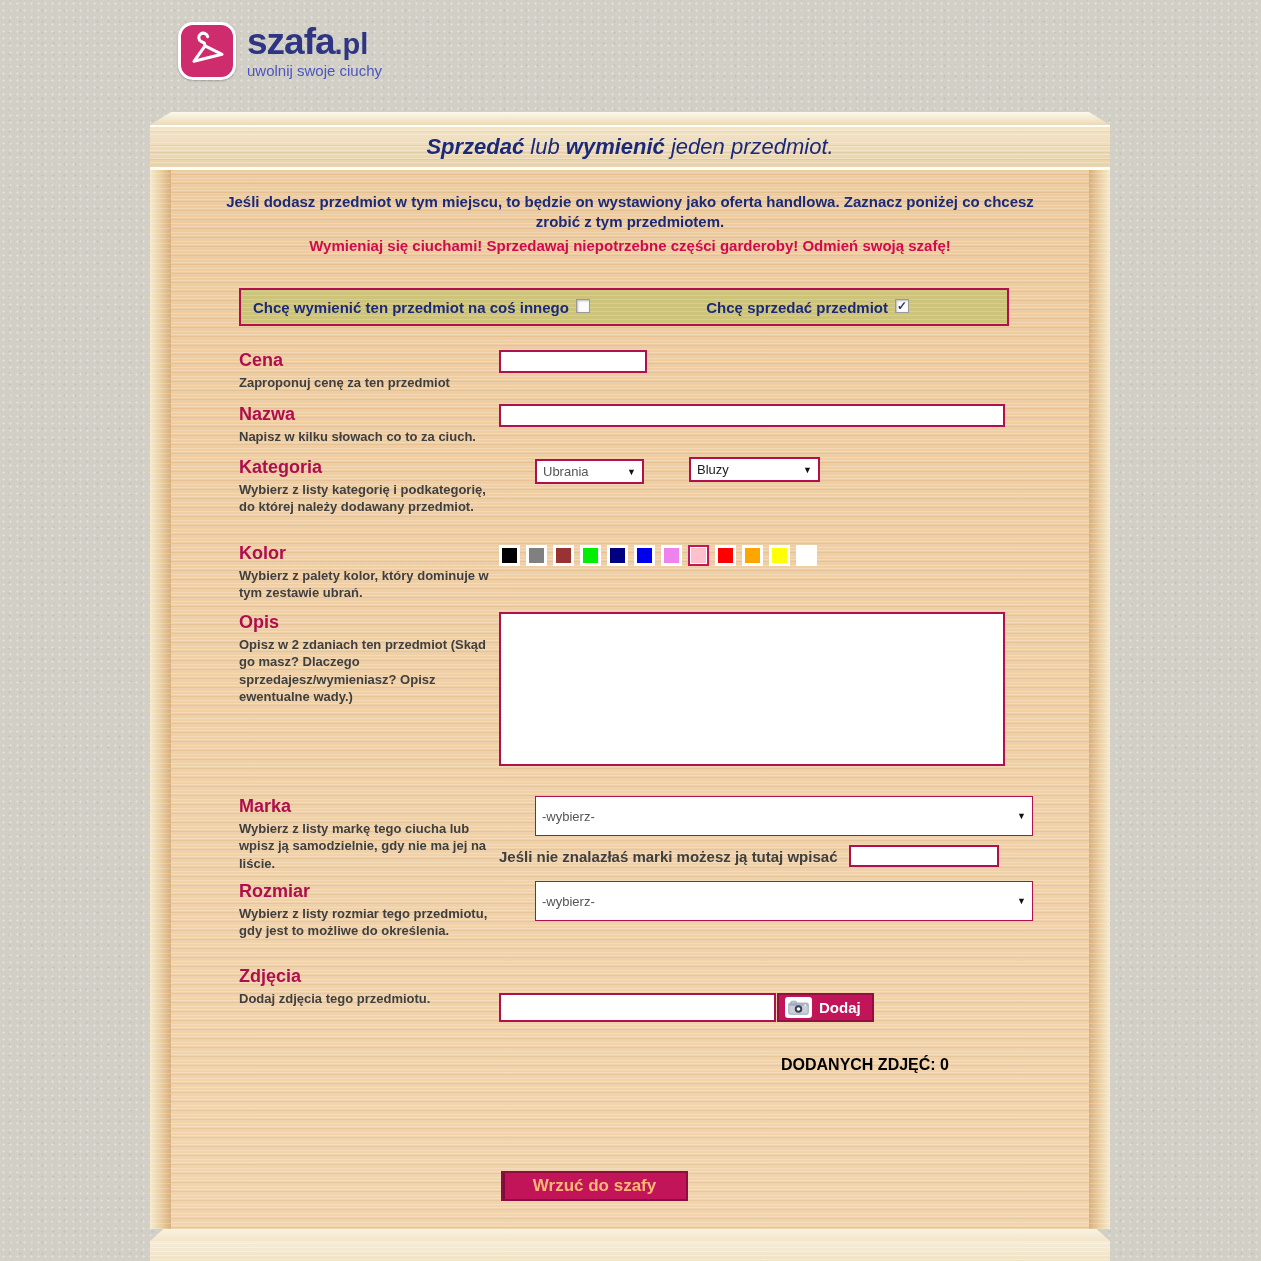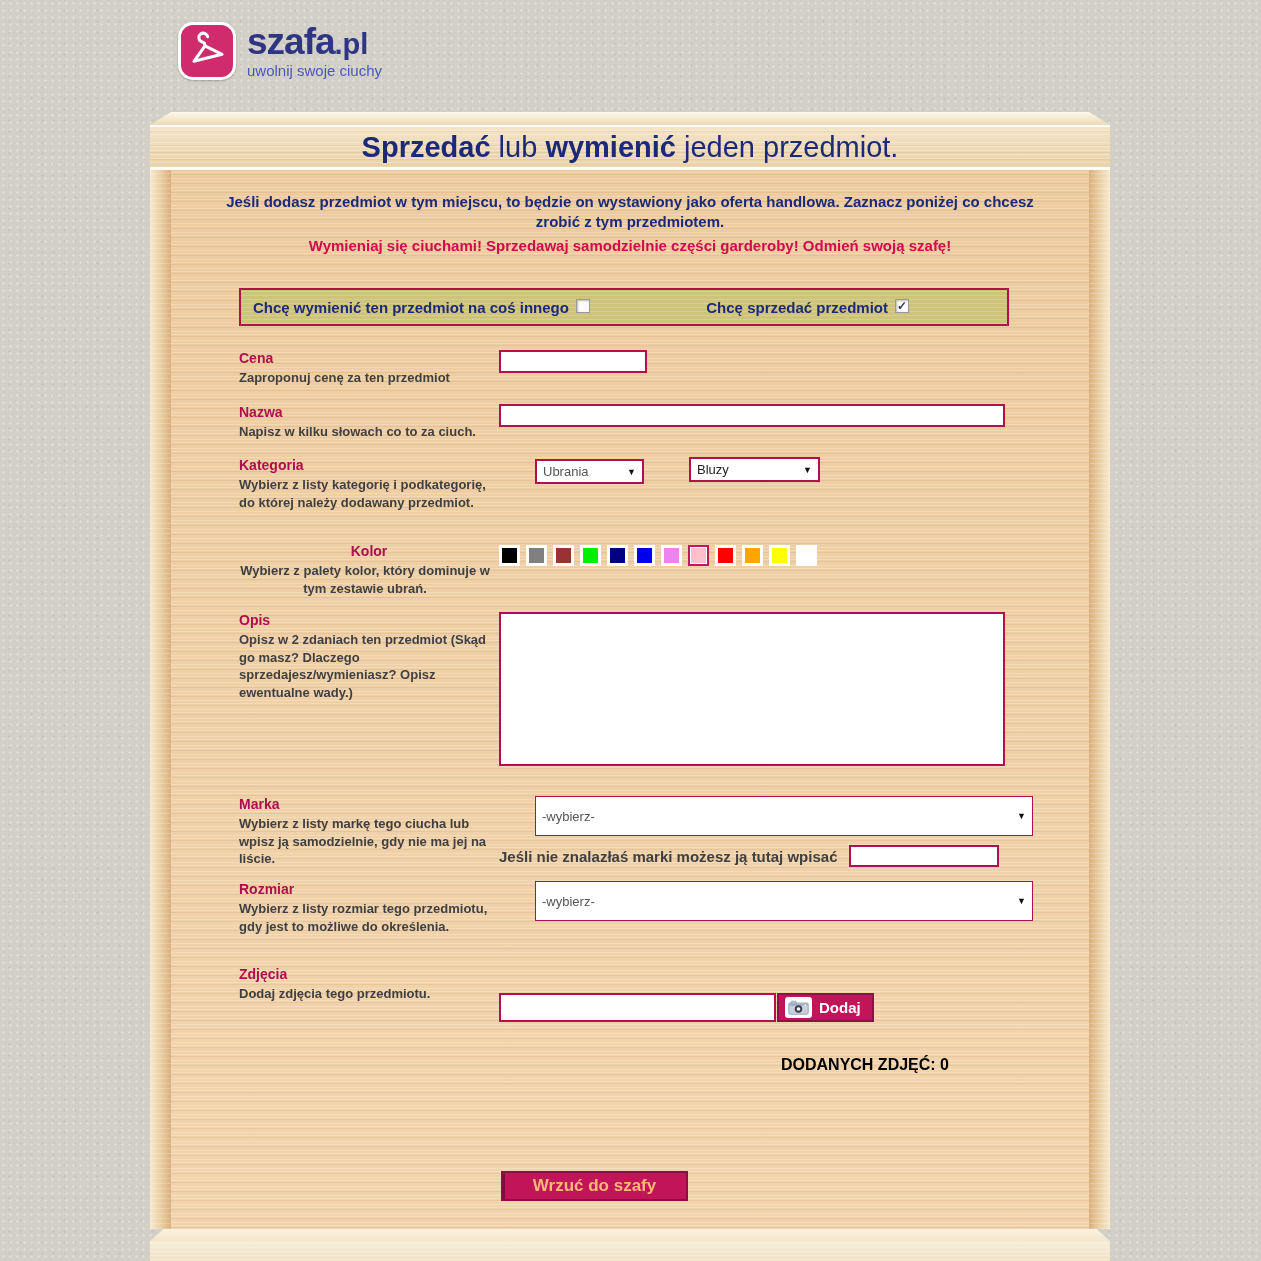--- a/index.html
+++ b/index.html
@@ -36,21 +36,21 @@
   }
   .cab-header {
     height:45px;
     border-top:2px solid #fffdf5; border-bottom:3px solid #fffdf5;
     background:
       repeating-linear-gradient(0deg, rgba(255,255,255,.28) 0 1px, transparent 1px 4px),
       repeating-linear-gradient(0deg, rgba(150,105,55,.10) 0 1px, transparent 1px 7px),
       linear-gradient(#f4e4c6, #e9d2a8);
     display:flex; align-items:center; justify-content:center;
   }
-  .cab-title { font-size:29px; color:#1b2a78; }
+  .cab-title { font-size:22px; color:#1b2a78;font-style:italic; }
   .cab-title b { font-weight:bold; }
 
   .cab-mid { display:flex; min-height:1046px; }
   .rail {
     width:24px;
     background:
       repeating-linear-gradient(0deg, rgba(255,255,255,.20) 0 1px, transparent 1px 5px),
       linear-gradient(to right, #f7eacd, #e9cda1 55%, #d9af7d);
   }
   .rail.right { background:
@@ -100,27 +100,27 @@
     border:1px solid #9a9a9a; box-shadow:inset 1px 1px 2px rgba(0,0,0,.25);
     font-size:12px; font-weight:bold; color:#333a57;
     line-height:12px; text-align:center;
   }
 
   
   .form-rows { margin-top:24px; }
   .row { display:flex; padding-left:68px; }
   .row .left { width:260px; }
   .row .right { width:590px; }
-  .f-label { font-size:14px; font-weight:bold; color:#ae0e4e; line-height:1.15; }
+  .f-label { font-size:18px; font-weight:bold; color:#ae0e4e; line-height:1.15; }
   .f-help { font-size:13px; font-weight:bold; color:#3f3f3f; line-height:1.35; margin-top:3px; width:252px; }
 
   .row.cena { min-height:54px; }
   .row.nazwa { min-height:53px; }
   .row.kategoria { min-height:86px; }
-  .row.kolor { min-height:69px;text-align:center; }
+  .row.kolor { min-height:69px; }
   .row.opis { min-height:184px; }
   .row.marka { min-height:85px; }
   .row.rozmiar { min-height:85px; }
   .row.zdjecia { min-height:60px; }
 
   input[type="text"] { font-family:"Liberation Sans",sans-serif; font-size:14px; padding:0 4px; }
   .inp { background:#fff; border:2px solid #b0104e; height:23px; }
   .inp-cena { width:148px; }
   .inp-nazwa { width:506px; }
 
@@ -203,21 +203,21 @@
     </div>
   </div>
 
   <div class="cab-mid">
     <div class="rail left"></div>
 
     <div class="panel">
 
       <div class="intro">
         <div class="intro-line1">Jeśli dodasz przedmiot w tym miejscu, to będzie on wystawiony jako oferta handlowa. Zaznacz poniżej co chcesz zrobić z tym przedmiotem.</div>
-        <div class="intro-line2">Wymieniaj się ciuchami! Sprzedawaj samodzielnie części garderoby! Odmień swoją szafę!</div>
+        <div class="intro-line2">Wymieniaj się ciuchami! Sprzedawaj niepotrzebne części garderoby! Odmień swoją szafę!</div>
       </div>
 
       <div class="toggle-bar">
         <div class="toggle-group">
           <span>Chcę wymienić ten przedmiot na coś innego</span>
           <span class="checkbox"></span>
         </div>
         <div class="toggle-group sell">
           <span>Chcę sprzedać przedmiot</span>
           <span class="checkbox">✓</span>

